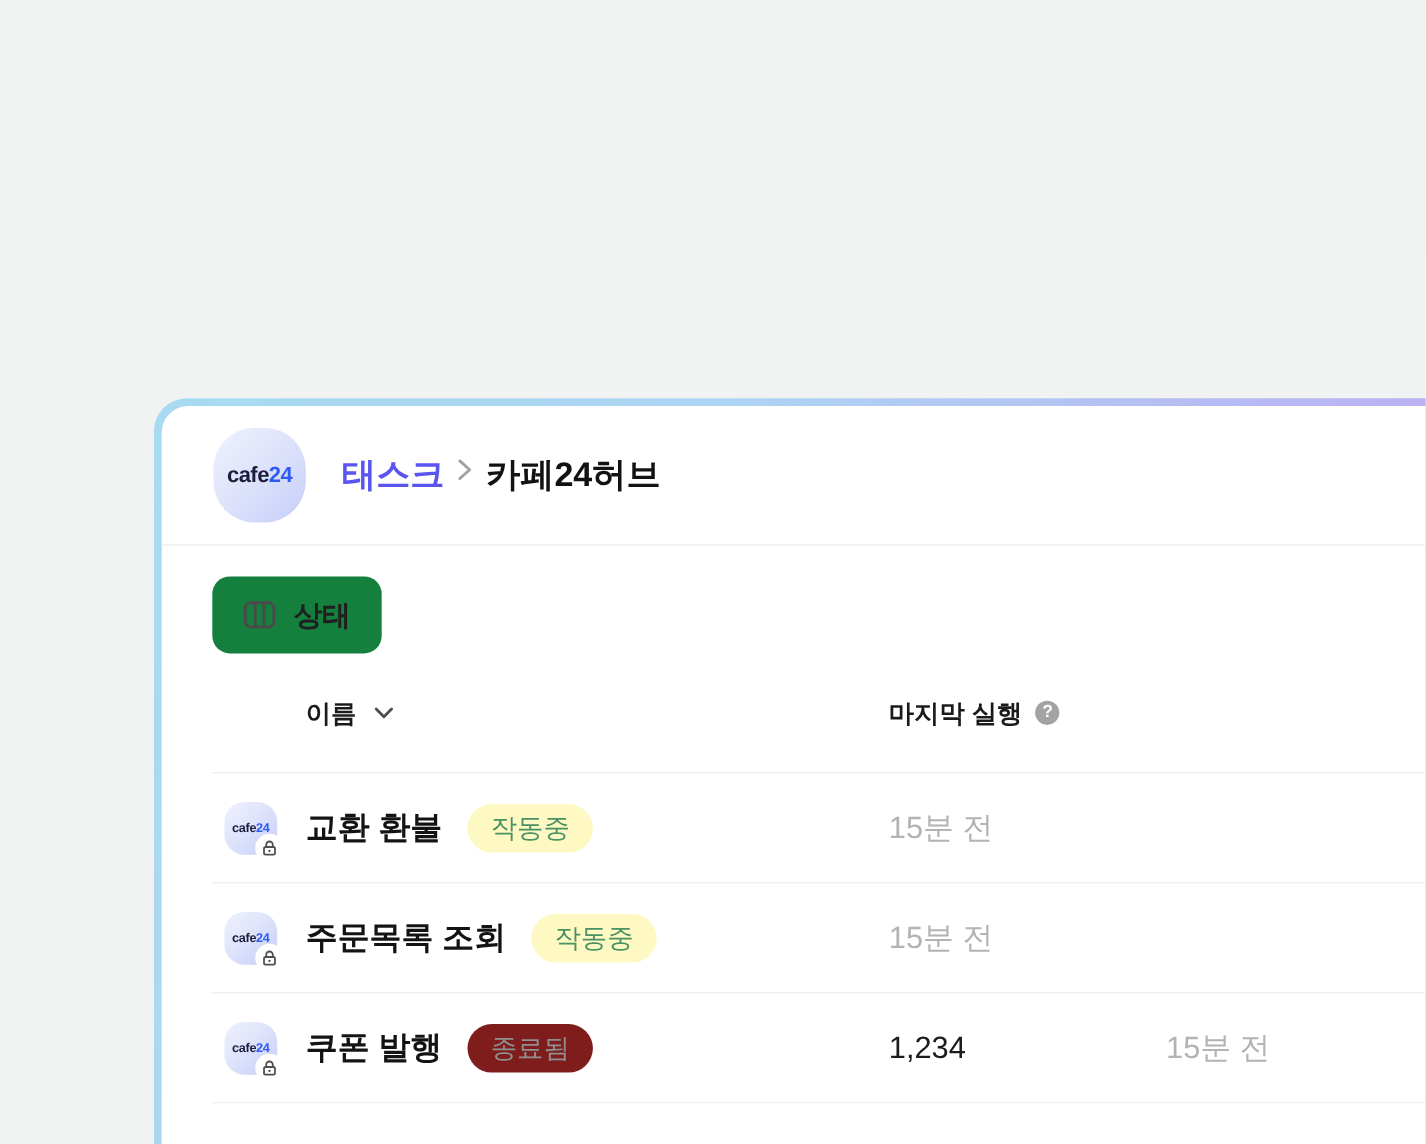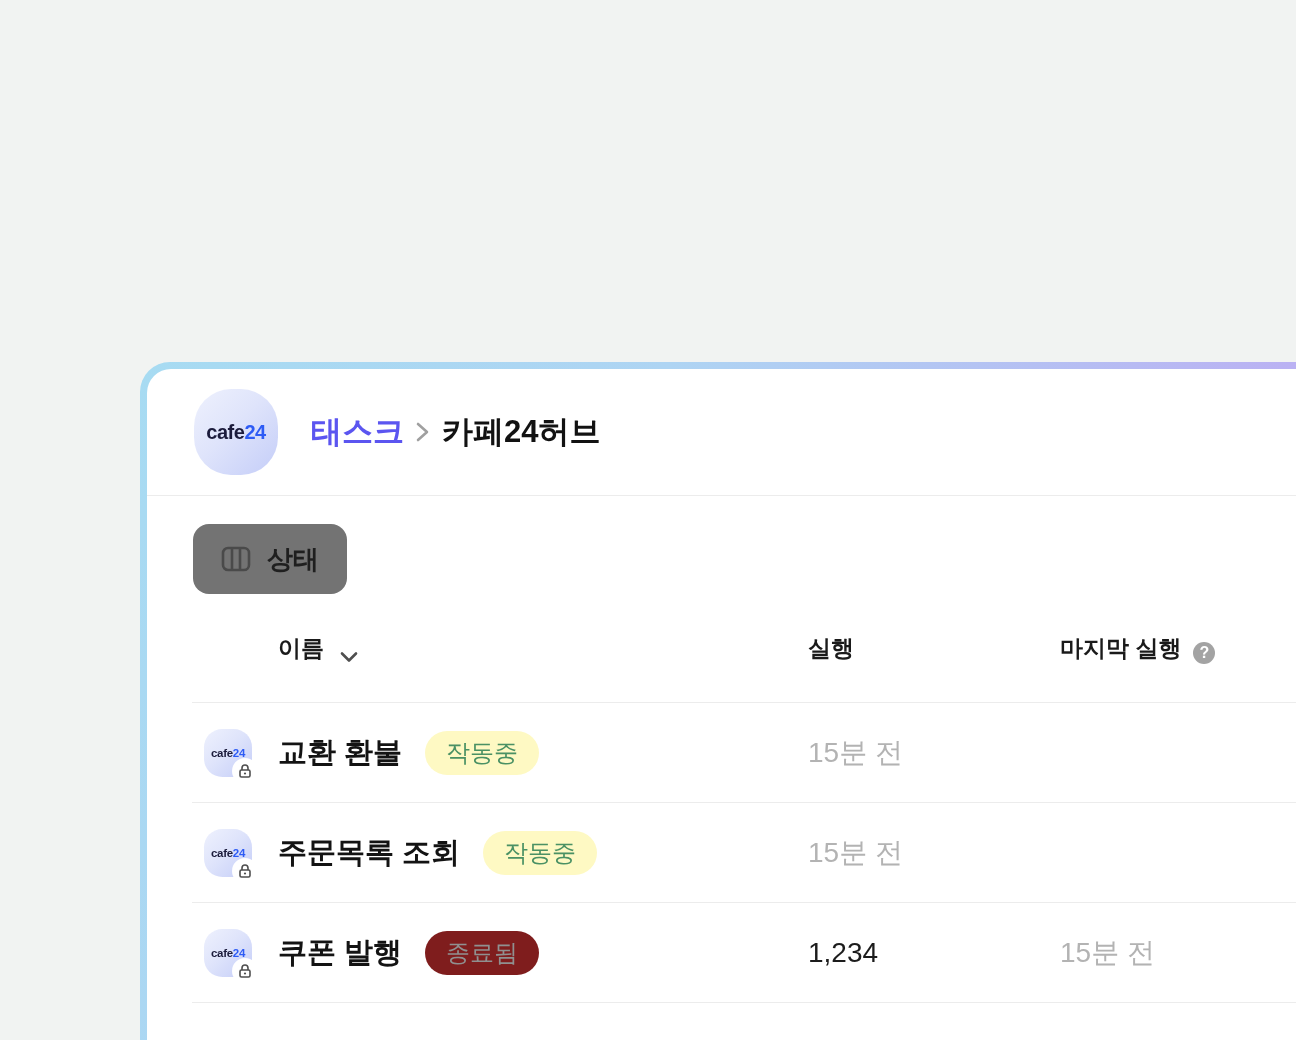--- a/index.html
+++ b/index.html
@@ -36,46 +36,46 @@
   }
   .logo-big {
     width: 84px; height: 86px;
     border-radius: 44%;
     background: linear-gradient(135deg, #eef1fd 0%, #dfe4fb 45%, #c4cdf8 100%);
     display: flex; align-items: center; justify-content: center;
     flex: 0 0 auto;
   }
   .logo-text { font-weight: 800; font-size: 20px; letter-spacing: -0.5px; color: #1c1c3c; }
   .logo-text .num { color: #2d5bf5; }
-  .breadcrumb { display: flex; align-items: center; margin-left: 33px; gap: 8px; }
+  .breadcrumb { display: flex; align-items: flex-start; margin-left: 33px; gap: 8px; }
   .crumb-link { font-size: 31px; font-weight: 700; color: #5b55f0; cursor: pointer; }
   .crumb-sep { display: flex; align-items: center; color: #a0a0a0; }
   .crumb-current { font-size: 31px; font-weight: 700; color: #121212; }
 
   
   .toolbar { padding: 28px 0 0 46px; }
   .status-btn {
     display: inline-flex; align-items: center; gap: 16px;
     height: 70px; padding: 0 28px;
-    background: #737373;
+    background: #15803d;
     border: none; border-radius: 16px;
     font-family: inherit;
     font-size: 26px; font-weight: 700; color: #1f1f1f;
     cursor: pointer;
   }
 
   
   .task-table { margin-left: 45px; }
   .t-row {
     display: grid;
     grid-template-columns: 616px 252px 1fr;
     align-items: center;
   }
   .t-head { height: 109px; border-bottom: 1px solid #ececec; }
-  .t-head .th { display: flex; align-items: flex-end; font-size: 23px; font-weight: 700; color: #1a1a1a; }
+  .t-head .th { display: flex; align-items: center; font-size: 23px; font-weight: 700; color: #1a1a1a; }
   .th-name { padding-left: 86px; gap: 15px; }
   .th-last { gap: 12px; }
   .help-dot {
     width: 22px; height: 22px; border-radius: 50%;
     background: #a3a3a3; color: #ffffff;
     font-size: 16px; font-weight: 700;
     display: flex; align-items: center; justify-content: center;
     cursor: pointer;
   }
 
@@ -147,23 +147,20 @@
     <div class="task-table">
 
       <div class="t-row t-head">
         <div class="th th-name">
           <span>이름</span>
           <span style="display:flex;">
             <svg width="20" height="14" viewBox="0 0 20 14">
                 <path d="M3 3.5 L10 10.5 L17 3.5" fill="none" stroke="#4f4f4f" stroke-width="2.6" stroke-linecap="round" stroke-linejoin="round"></path>
               </svg>
           </span>
-        </div>
-        <div class="th">
-          <span>실행</span>
         </div>
         <div class="th th-last">
           <span>마지막 실행</span>
           <span class="help-dot">?</span>
         </div>
       </div>
 
       <div class="t-row t-body-row">
         <div class="cell-name">
           <div class="task-icon">

